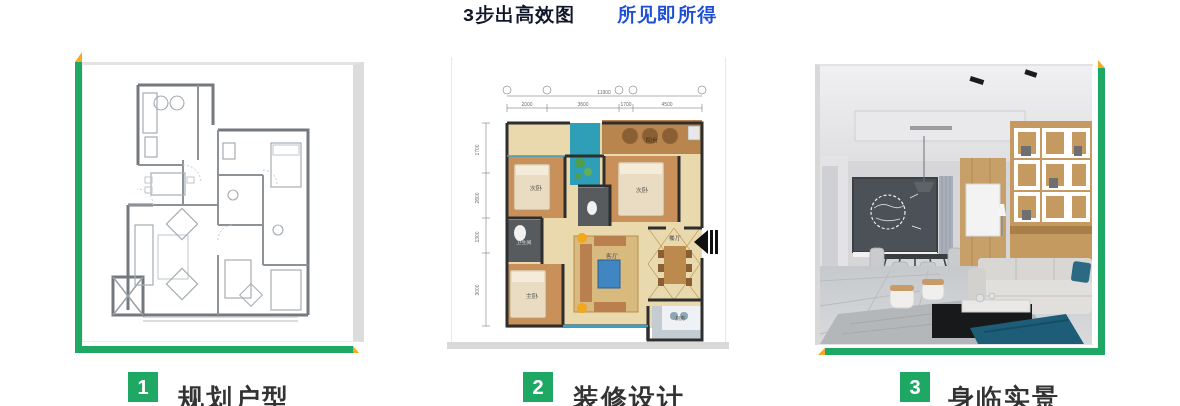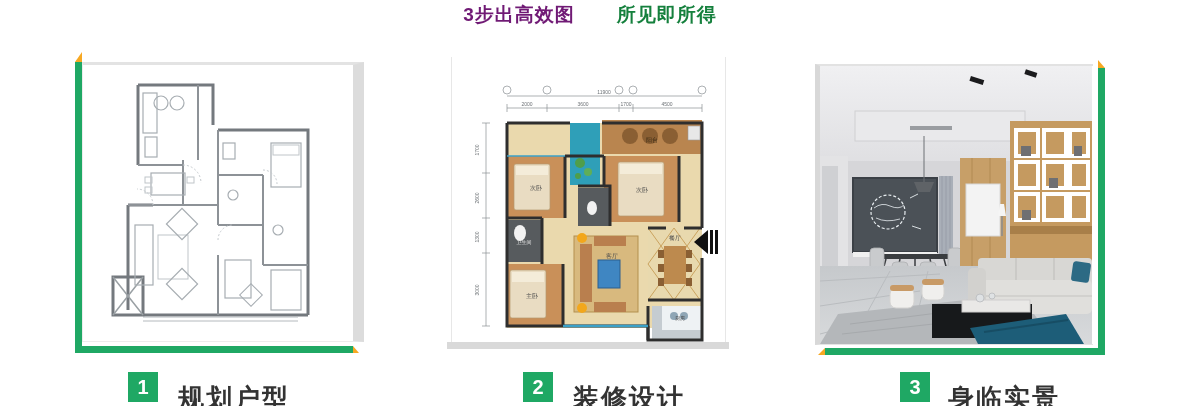--- a/index.html
+++ b/index.html
@@ -3,22 +3,22 @@
 <meta charset="utf-8">
 <style>
   * { margin:0; padding:0; box-sizing:border-box; }
   html,body { width:1180px; height:406px; overflow:hidden; background:#ffffff;
               font-family:"Liberation Sans","DejaVu Sans",sans-serif; }
   .stage { position:relative; width:1180px; height:406px; background:#fff; }
 
   
   .title { position:absolute; top:2px; left:0; width:100%; text-align:center;
            font-size:19px; font-weight:bold; letter-spacing:1px; }
-  .title .hl { color:#701a75; }
-  .title .rest { color:#15803d; margin-left:42px; }
+  .title .hl { color:#0f172a;font-family:Liberation Mono, monospace; }
+  .title .rest { color:#1d4ed8; margin-left:42px; }
 
   
   .gbar { position:absolute; background:#1fa864; }
   .ytri { position:absolute; background:#f7a823; }
   .tri-ne { clip-path:polygon(100% 0,100% 100%,0 100%); }
   .tri-nw { clip-path:polygon(0 0,0 100%,100% 100%); }
   .tri-se { clip-path:polygon(0 0,100% 100%,0 100%); }
   .tri-sw { clip-path:polygon(100% 0,100% 100%,0 100%); }
 
   

